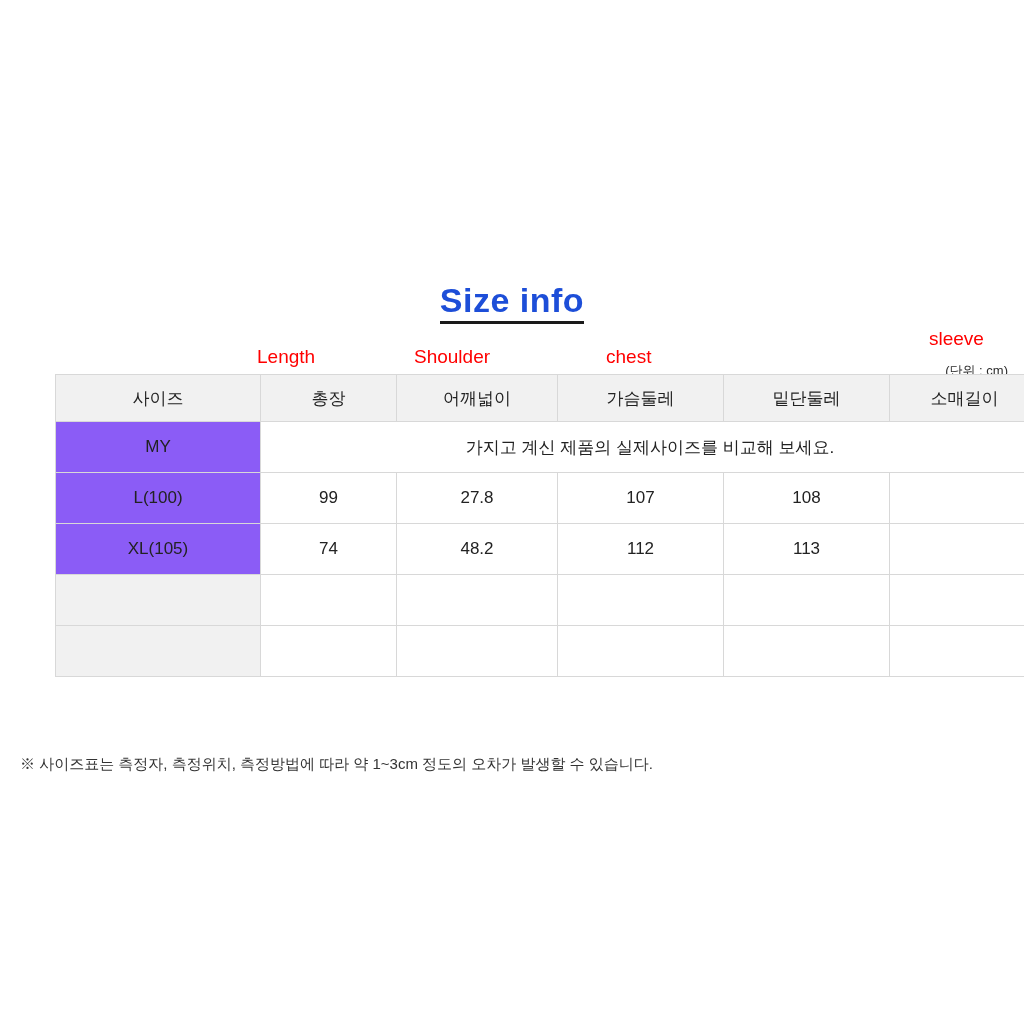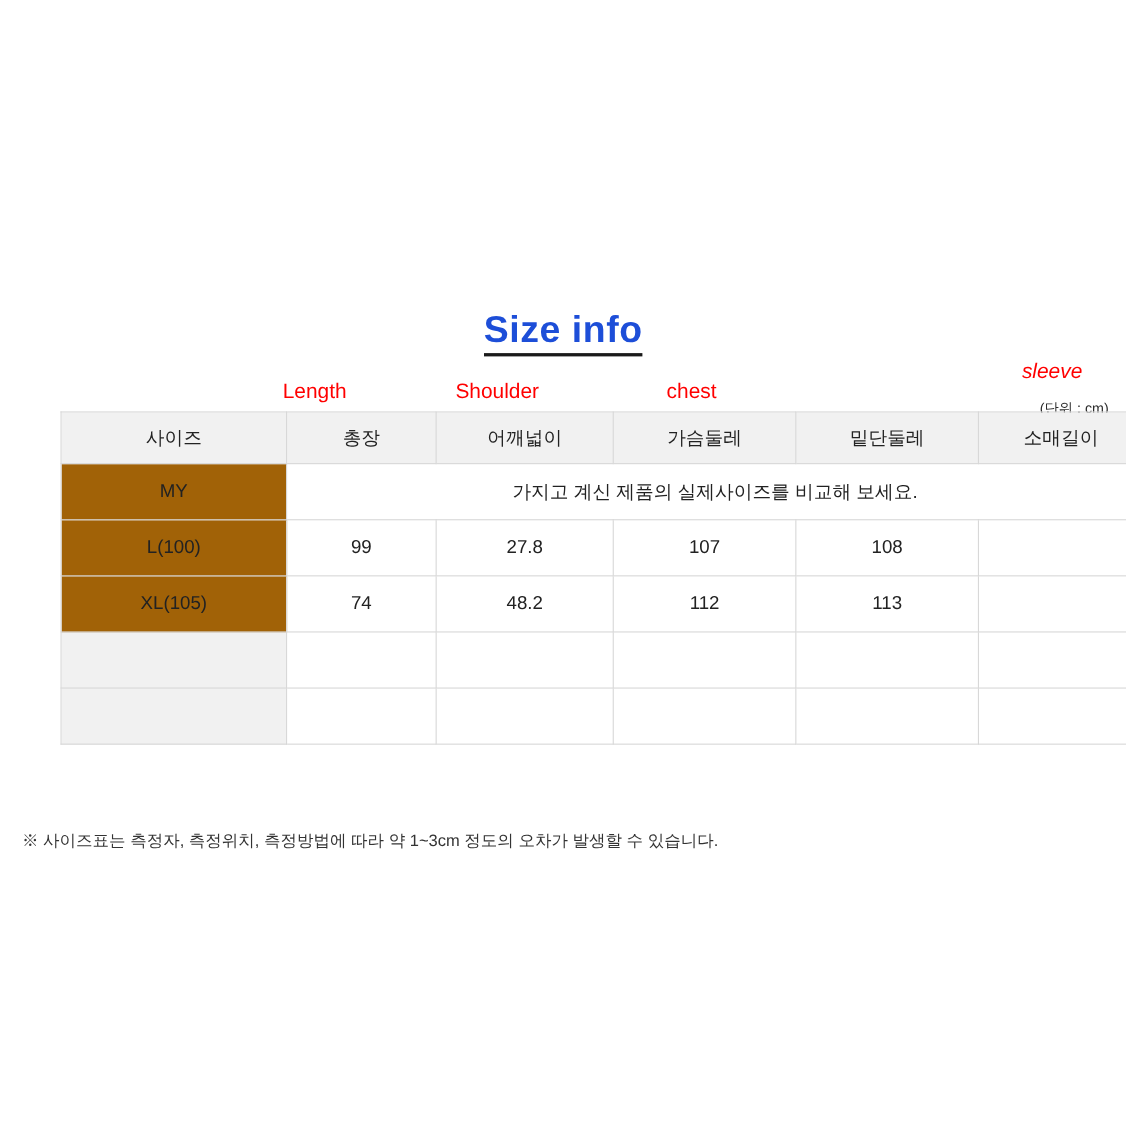--- a/index.html
+++ b/index.html
@@ -37,21 +37,21 @@
   .annot {
     position: absolute;
     color: #ff0000;
     font-size: 19px;
     font-weight: 500;
     white-space: nowrap;
   }
   .annot-length   { left: 257px; top: 346px; }
   .annot-shoulder { left: 414px; top: 346px; }
   .annot-chest    { left: 606px; top: 346px; }
-  .annot-sleeve   { left: 929px; top: 328px; font-style: italic; }
+  .annot-sleeve   { left: 929px; top: 328px; }
 
   .unit-note {
     position: absolute;
     right: 16px;
     top: 362px;
     font-size: 13px;
     color: #2b2b2b;
     white-space: nowrap;
   }
 
@@ -76,21 +76,21 @@
     font-size: 17px;
     color: #222;
     font-weight: 400;
     padding: 0;
   }
   table.size-table thead th {
     background: #f1f1f1;
     font-weight: 400;
     height: 46px;
   }
-  .col-label { background: #a16207; }
+  .col-label { background: #8b5cf6; }
   .row-empty td { background: #f1f1f1; }
   .row-empty td.blank-white { background: #ffffff; }
   .my-note {
     background: #ffffff;
     font-size: 17px;
     color: #222;
   }
   .cell-blank { background: #ffffff; }
 
   

